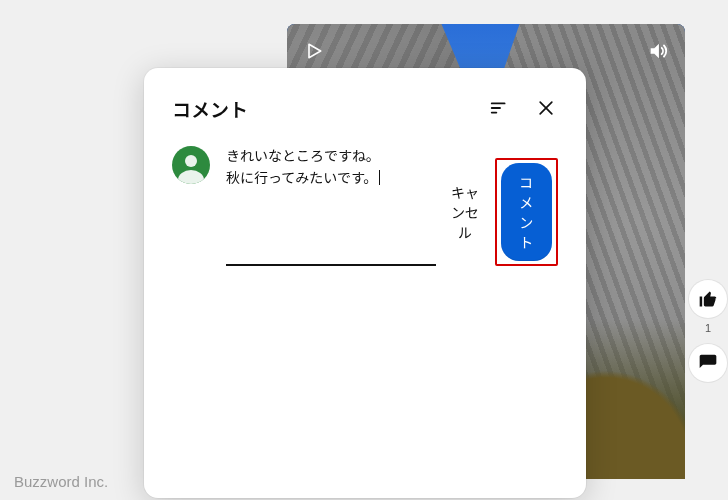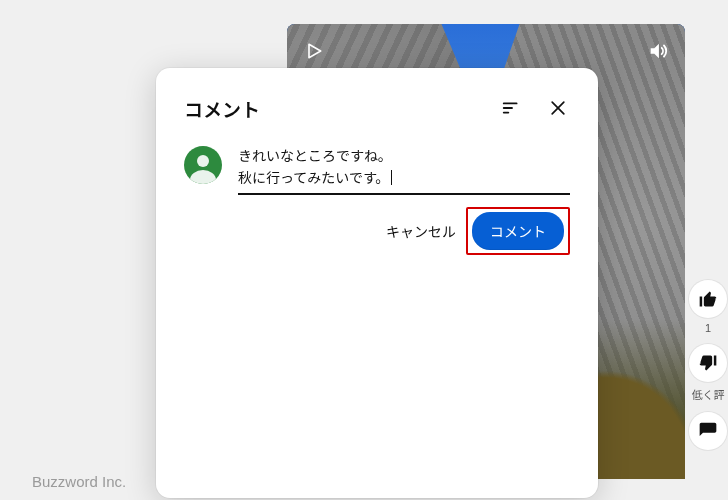--- a/index.html
+++ b/index.html
@@ -19,41 +19,41 @@
   .play-btn { position:absolute; top:12px; left:12px; width:30px; height:30px; display:flex; align-items:center; justify-content:center; }
   .vol-btn { position:absolute; top:12px; right:12px; width:30px; height:30px; display:flex; align-items:center; justify-content:center; }
 
   
   .rail { position:absolute; right:0; top:280px; width:40px; display:flex; flex-direction:column; align-items:center; gap:10px; }
   .rail .group{display:flex;flex-direction:column;align-items:center;gap:4px;}
   .rail .btn-ico{width:38px;height:38px;border-radius:50%;background:#fff;display:flex;align-items:center;justify-content:center;box-shadow:0 0 0 1px rgba(0,0,0,.06);cursor:pointer;}
   .rail .lbl{font-size:11px;color:#555;}
 
   
-  .modal { position:absolute; top:68px; left:156px; width:442px; height:430px; background:#fff; border-radius:14px; box-shadow: 0 6px 32px rgba(0,0,0,.18), 0 0 0 1px rgba(0,0,0,.04); padding:26px 28px 18px 28px; }
+  .modal { position:absolute; top:68px; left:144px; width:442px; height:430px; background:#fff; border-radius:14px; box-shadow: 0 6px 32px rgba(0,0,0,.18), 0 0 0 1px rgba(0,0,0,.04); padding:26px 28px 18px 28px; }
   .modal-head { display:flex; align-items:center; justify-content:space-between; height:28px; margin-bottom:24px; }
   .modal-title { font-size:19px; font-weight:600; color:#0f0f0f; }
   .head-icons { display:flex; align-items:center; gap:22px; }
   .icon-btn { width:24px; height:24px; display:flex; align-items:center; justify-content:center; cursor:pointer; }
 
   .compose { display:flex; gap:16px; }
   .avatar { width:38px; height:38px; border-radius:50%; background:#2d8a3e; position:relative; flex:0 0 38px; overflow:hidden; }
   .avatar::before{content:"";position:absolute;left:50%;top:9px;transform:translateX(-50%);width:12px;height:12px;border-radius:50%;background:#eaf3ec;}
   .avatar::after{content:"";position:absolute;left:50%;bottom:-6px;transform:translateX(-50%);width:26px;height:20px;border-radius:50% 50% 0 0;background:#eaf3ec;}
 
-  .field-wrap { flex:1; display:flex; flex-direction:column; }
+  .field-wrap { flex:1; display:flex; flex-direction:row; }
   .comment-input { width:100%; min-height:40px; border:none; outline:none; resize:none; font-size:14px; line-height:1.55; color:#111; font-family:inherit; padding:0 0 4px 0; border-bottom:2px solid #111; }
   .caret{display:inline-block;width:1px;height:15px;background:#111;vertical-align:-2px;margin-left:2px;}
 
   .actions { display:flex; justify-content:flex-end; align-items:center; margin-top:12px; }
   .btn-cancel { background:none; border:none; font-size:14px; color:#0f0f0f; padding:8px 10px; cursor:pointer; font-family:inherit; }
   .btn-submit { background:#065fd4; color:#fff; border:none; font-size:14px; padding:9px 18px; border-radius:18px; cursor:pointer; font-family:inherit; box-shadow: inset 0 -1px 0 rgba(0,0,0,.08); }
   .highlight-box { border:2px solid #d40000; padding:3px 4px; border-radius:2px; display:inline-flex; }
 
-  .watermark { position:absolute; left:32px; bottom:10px; font-size:15px; color:#9a9a9a; }
+  .watermark { position:absolute; left:14px; bottom:10px; font-size:15px; color:#9a9a9a; }
 
   svg { display:block; }
 </style>
 </head>
 <body>
 
 <div class="stage">
 
   <div class="video-wrap">
     <div class="sky"></div>
@@ -75,28 +75,20 @@
   </div>
 
   <div class="rail">
     <div class="group">
       <div class="btn-ico">
         <svg width="20" height="20" viewBox="0 0 24 24" fill="#111">
             <path d="M2 21h3V9H2v12zM22 11c0-1.1-.9-2-2-2h-5.3l.8-3.8v-.3c0-.4-.2-.8-.4-1.1L14 3l-6.6 6.6C7.2 9.8 7 10.4 7 11v8c0 1.1.9 2 2 2h8c.8 0 1.5-.5 1.8-1.2l2.1-6.3c.1-.2.1-.4.1-.5V11z"></path>
           </svg>
       </div>
       <div class="lbl">1</div>
-    </div>
-    <div class="group">
-      <div class="btn-ico">
-        <svg width="20" height="20" viewBox="0 0 24 24" fill="#111">
-            <path d="M22 3h-3v12h3V3zM2 13c0 1.1.9 2 2 2h5.3l-.8 3.8v.3c0 .4.2.8.4 1.1L10 21l6.6-6.6c.2-.2.4-.8.4-1.4V5c0-1.1-.9-2-2-2H7c-.8 0-1.5.5-1.8 1.2L3.1 10.5c-.1.2-.1.4-.1.5V13z"></path>
-          </svg>
-      </div>
-      <div class="lbl">低く評</div>
     </div>
     <div class="group">
       <div class="btn-ico">
         <svg width="20" height="20" viewBox="0 0 24 24" fill="#111">
             <path d="M20 2H4c-1.1 0-2 .9-2 2v14l4-4h14c1.1 0 2-.9 2-2V4c0-1.1-.9-2-2-2z"></path>
           </svg>
       </div>
     </div>
   </div>
 

